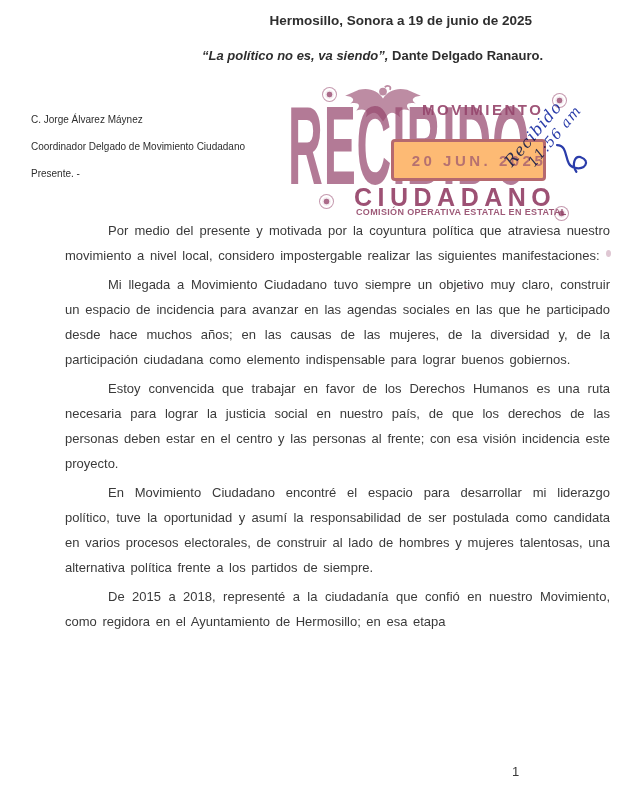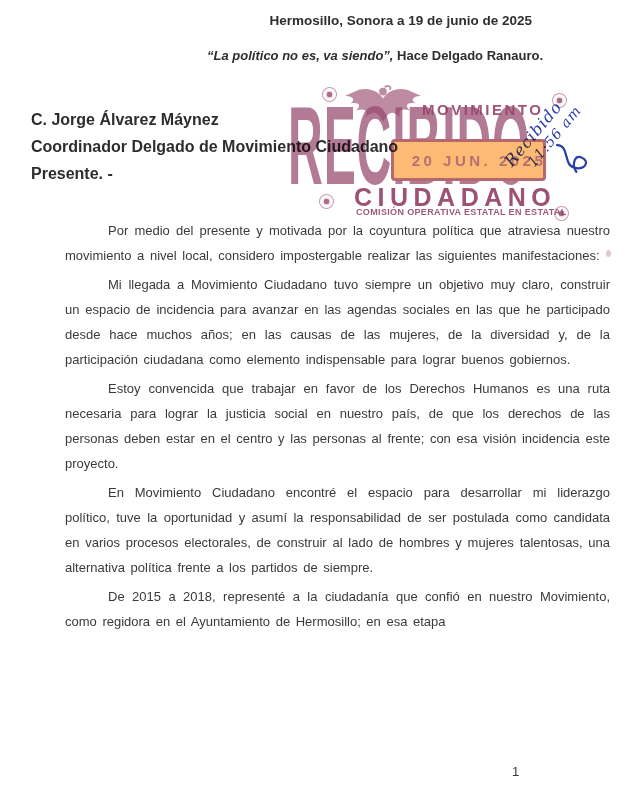--- a/index.html
+++ b/index.html
@@ -12,21 +12,21 @@
     position:absolute;top:13px;right:94px;font-size:13.5px;font-weight:bold;
     color:#2e2e2e;white-space:nowrap;
   }
   .quoteline{
     position:absolute;top:48px;right:83px;font-size:13px;font-weight:bold;
     color:#2e2e2e;white-space:nowrap;
   }
   .quoteline .q{font-style:italic;}
   
   .recipient{
-    position:absolute;left:31px;top:106px;font-size:16px;font-weight:bold;
+    position:absolute;left:31px;top:106px;font-size:10px;font-weight:normal;
     color:#2d2d2d;line-height:27px;white-space:nowrap;
   }
   
   .stamp{
     position:absolute;left:286px;top:84px;width:292px;height:142px;
     mix-blend-mode:multiply;
   }
   .stamp .regmark{
     position:absolute;width:13px;height:13px;border-radius:50%;
     border:1.5px solid rgba(150,71,109,.55);
@@ -91,21 +91,21 @@
 </style>
 </head>
 <body>
 
 <div class="page">
 
   <div class="dateline">Hermosillo, Sonora a 19 de junio de 2025</div>
 
   <div class="quoteline">
     <span class="q">“La político no es, va siendo”,</span>
-    <span>Hace Delgado Ranauro.</span>
+    <span>Dante Delgado Ranauro.</span>
   </div>
 
   <div class="recipient">
     <div>C. Jorge Álvarez Máynez</div>
     <div>Coordinador Delgado de Movimiento Ciudadano</div>
     <div>Presente. -</div>
   </div>
 
   <div class="stamp">
     <div class="regmark rm-tl"></div>

